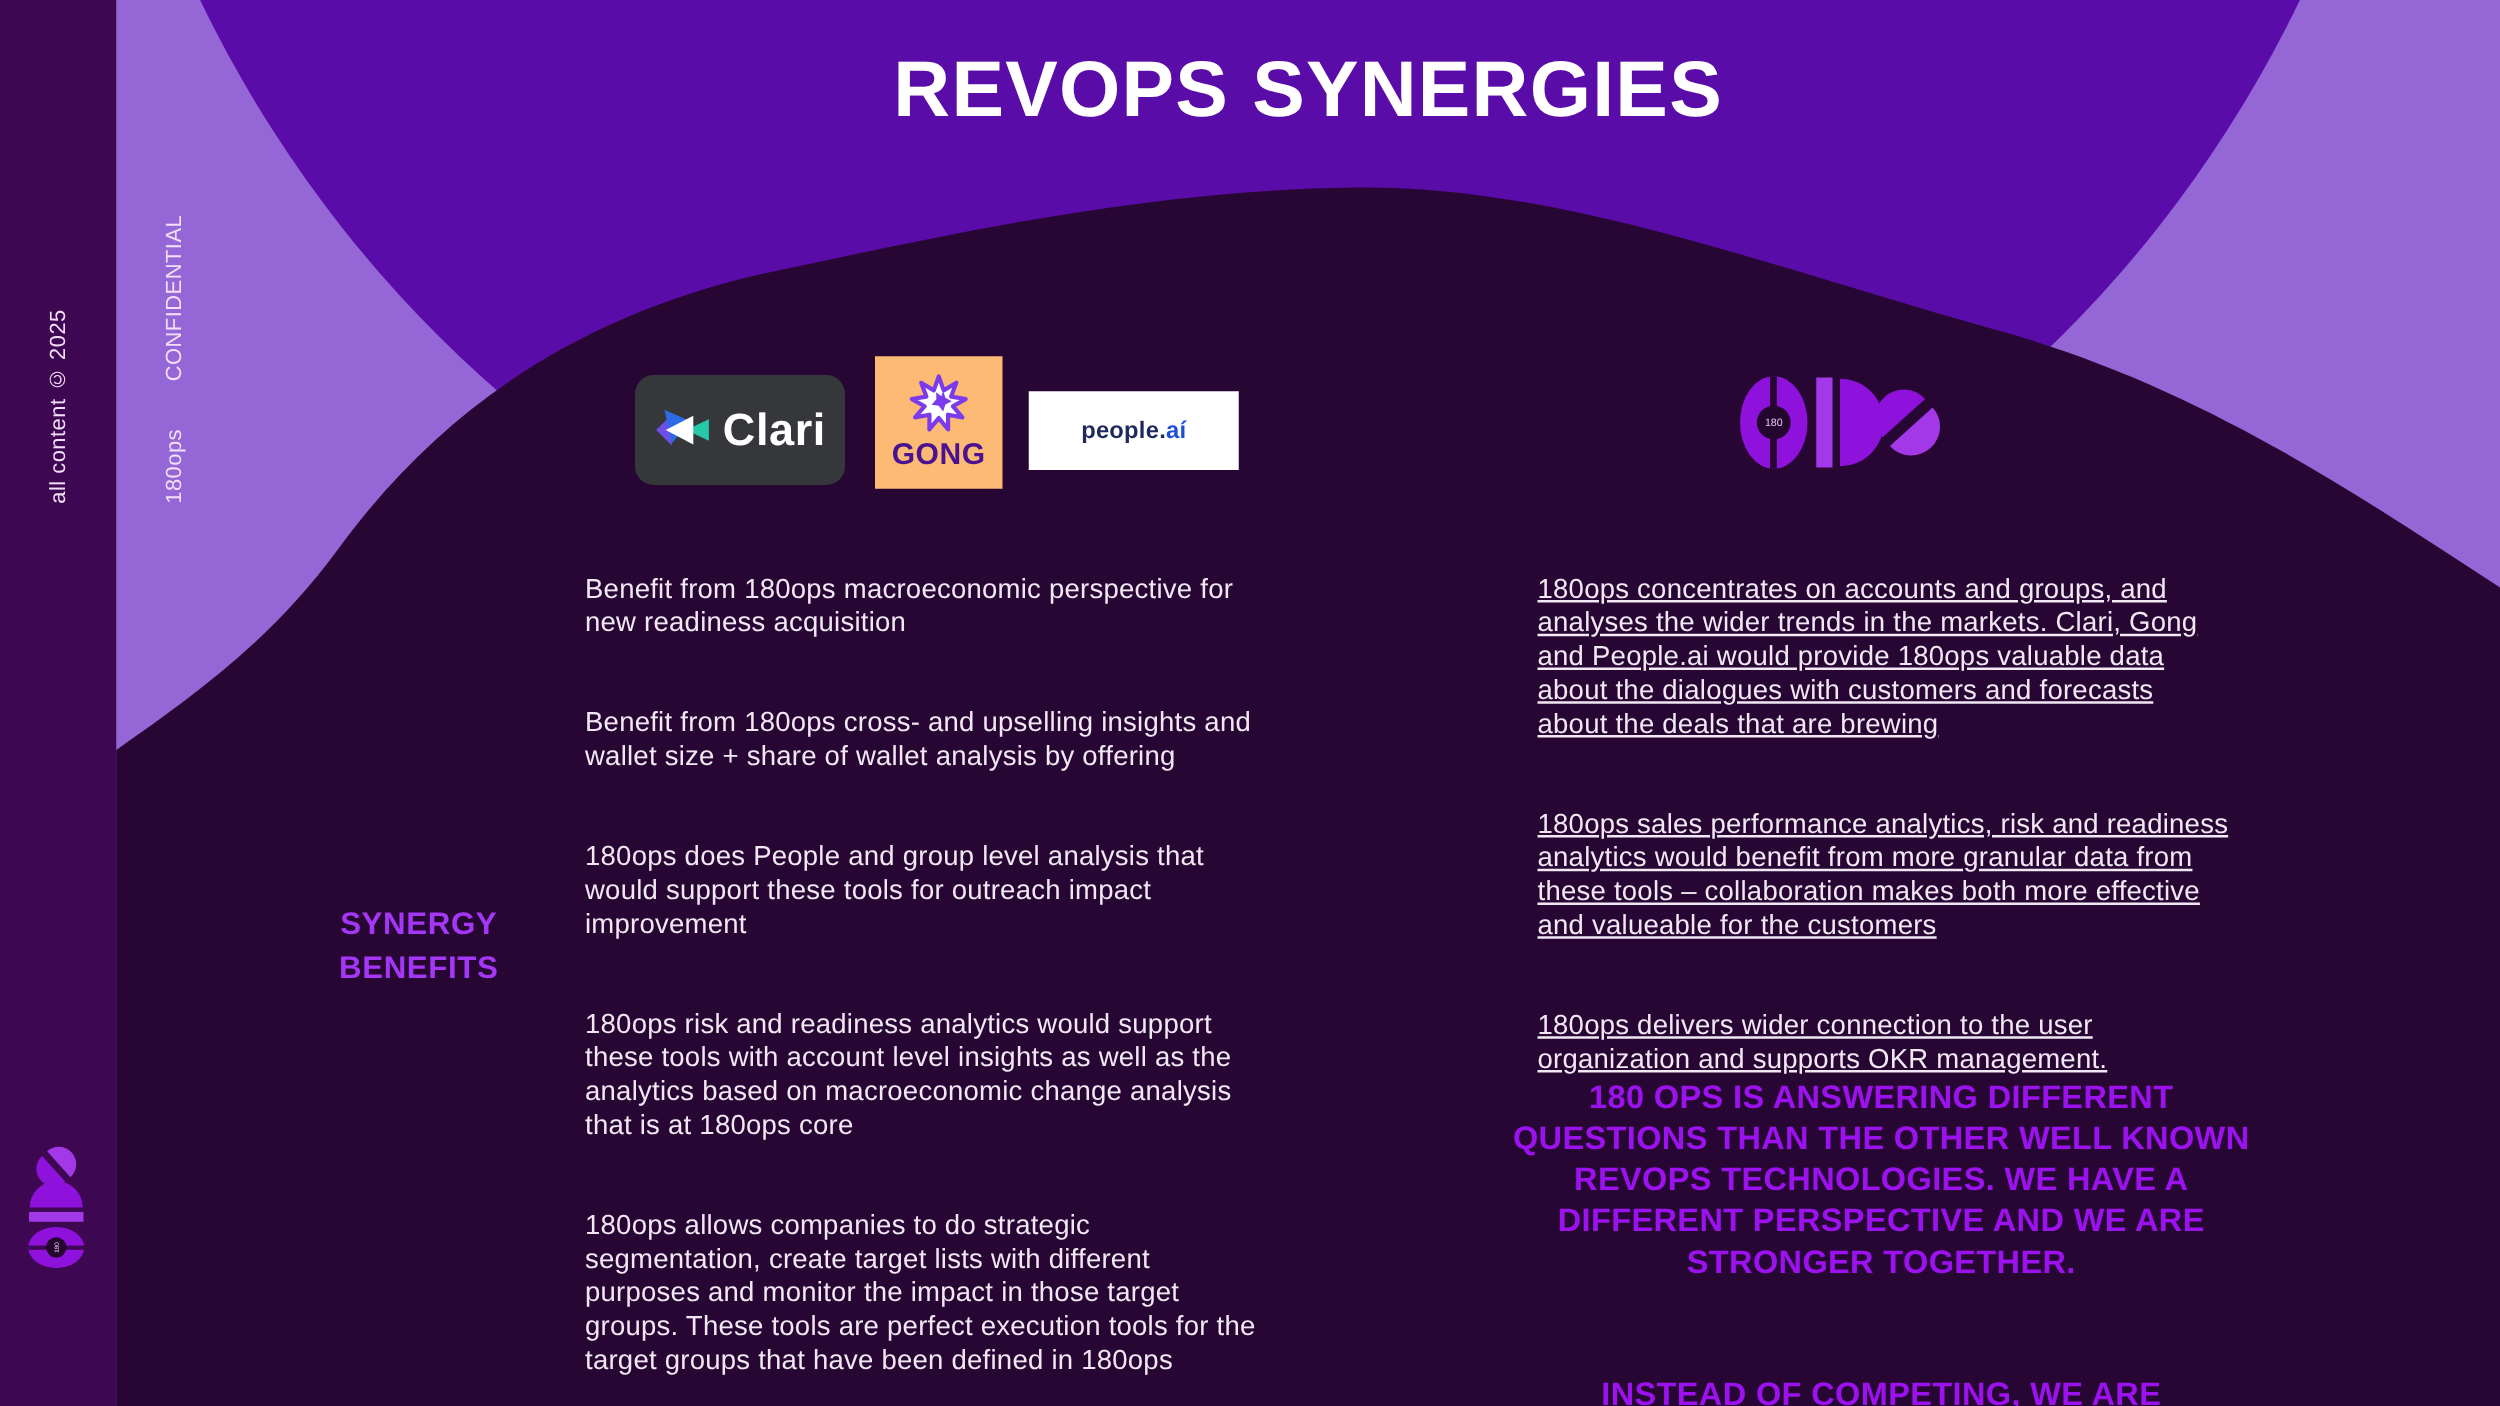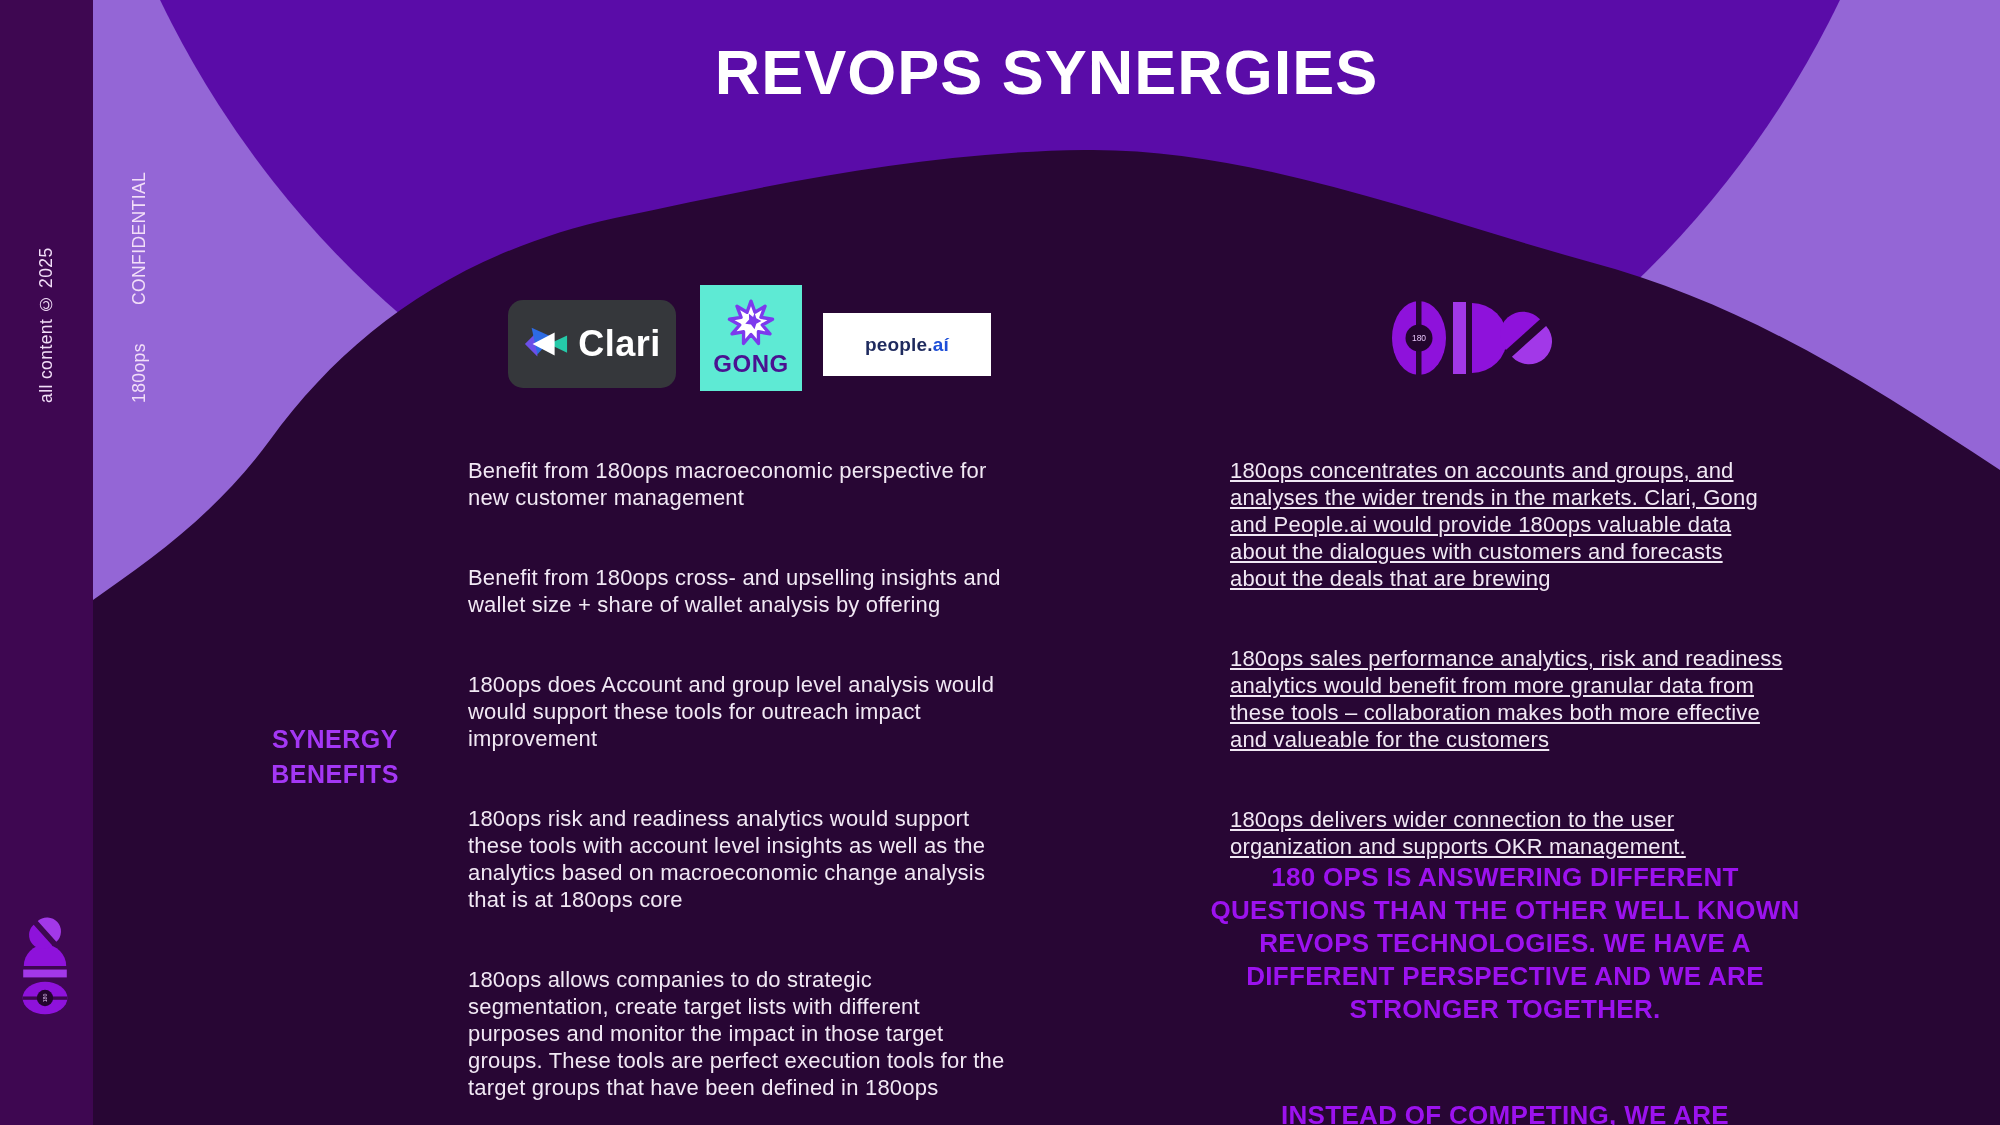--- a/index.html
+++ b/index.html
@@ -36,21 +36,21 @@
     white-space:pre-line;letter-spacing:.3px;
   }
   .statement .blk2{margin-top:40px;white-space:pre-line;}
   
   .clari-box{
     position:absolute;left:508px;top:300px;width:168px;height:88px;
     background:#35373B;display:flex;align-items:center;justify-content:center;gap:9px;border-radius:15px;
   }
   .clari-box .clari-word{color:#fff;font-size:36px;font-weight:600;letter-spacing:.5px;}
   .gong-box{
-    position:absolute;left:700px;top:285px;width:102px;height:106px;background:#5eead4;
+    position:absolute;left:700px;top:285px;width:102px;height:106px;background:#fdba74;
     display:flex;flex-direction:column;align-items:center;justify-content:center;
   }
   .gong-word{color:#4A1291;font-size:24px;font-weight:800;letter-spacing:.5px;margin-top:2px;}
   .peopleai-box{
     position:absolute;left:823px;top:313px;width:168px;height:63px;background:#fff;
     display:flex;align-items:center;justify-content:center;
     font-size:19px;font-weight:700;letter-spacing:.2px;
   }
   .pp-navy{color:#1E2A5E;}
   .pp-blue{color:#1d4ed8;}
@@ -132,24 +132,24 @@
     </g>
   </svg>
 
   <div class="synergy-label">
     <div>SYNERGY</div>
     <div>BENEFITS</div>
   </div>
 
   <div class="para" style="left:468px;top:430px;width:640px;">
     <p>Benefit from 180ops macroeconomic perspective for
-new customer management</p>
+new readiness acquisition</p>
     <p>Benefit from 180ops cross- and upselling insights and
 wallet size + share of wallet analysis by offering</p>
-    <p>180ops does Account and group level analysis would
+    <p>180ops does People and group level analysis that
 would support these tools for outreach impact
 improvement</p>
     <p>180ops risk and readiness analytics would support
 these tools with account level insights as well as the
 analytics based on macroeconomic change analysis
 that is at 180ops core</p>
     <p>180ops allows companies to do strategic
 segmentation, create target lists with different
 purposes and monitor the impact in those target
 groups. These tools are perfect execution tools for the

